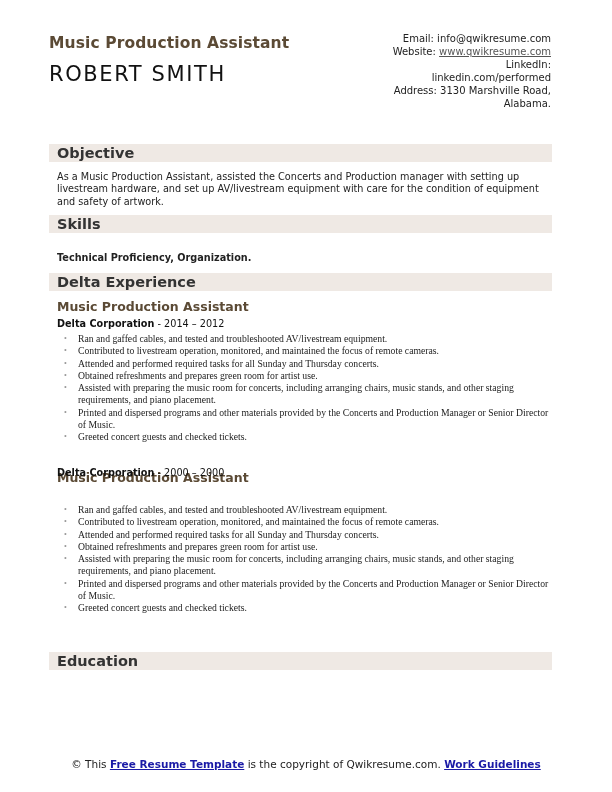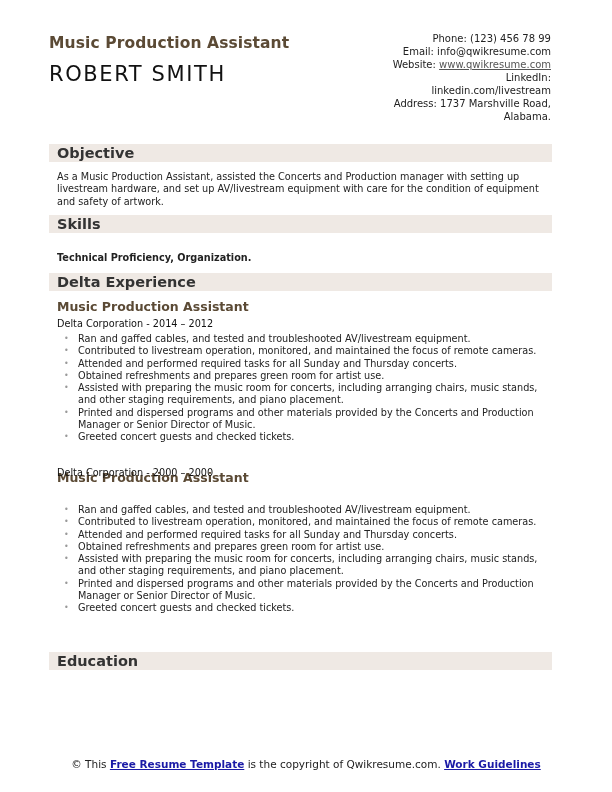--- a/index.html
+++ b/index.html
@@ -43,54 +43,53 @@
   }
 
   .job-title {
     position: absolute; left: 57px;
     font-size: 12.5px; font-weight: bold; color: #5b4a35;
   }
   .job-company {
     position: absolute; left: 57px;
     font-size: 9.7px; color: #111111;
   }
-  .job-company b { font-weight: normal; }
+  .job-company b { font-weight: bold; }
 
   ul.bullets {
     position: absolute; left: 64px; width: 490px;
     list-style: none;
     font-size: 9.7px; line-height: 12.3px; color: #222222;
   }
-  ul.bullets li { position: relative; padding-left: 14px; }
+  ul.bullets li { position: relative; padding-left: 14px; font-family: Liberation Serif, serif; }
   ul.bullets li::before {
     content: "\2022"; position: absolute; left: 0; top: 0;
     color: #999999; font-size: 8px;
   }
 
   .footer {
     position: absolute; left: 60px; width: 492px; top: 758px;
     text-align: center; font-size: 10.5px; line-height: 13px; color: #222222;
   }
   .footer a { color: #1a1aa6; font-weight: bold; text-decoration: underline; }
 </style>
 </head>
 <body>
 
 <div class="page">
 
   <div class="header-title">Music Production Assistant</div>
   <div class="header-name">ROBERT SMITH</div>
 
   <div class="contact">
-    <div>Phone: (123) 456 78 99</div>
     <div>Email: info@qwikresume.com</div>
     <div><span>Website: </span><a>www.qwikresume.com</a></div>
     <div>LinkedIn:</div>
-    <div>linkedin.com/livestream</div>
-    <div>Address: 1737 Marshville Road,</div>
+    <div>linkedin.com/performed</div>
+    <div>Address: 3130 Marshville Road,</div>
     <div>Alabama.</div>
   </div>
 
   <div class="section-bar" style="top:144px;">
     <span>Objective</span>
   </div>
   <div class="para" style="top:171px;">As a Music Production Assistant, assisted the Concerts and Production manager with setting up livestream hardware, and set up AV/livestream equipment with care for the condition of equipment and safety of artwork.</div>
 
   <div class="section-bar" style="top:215px;">
     <span>Skills</span>

